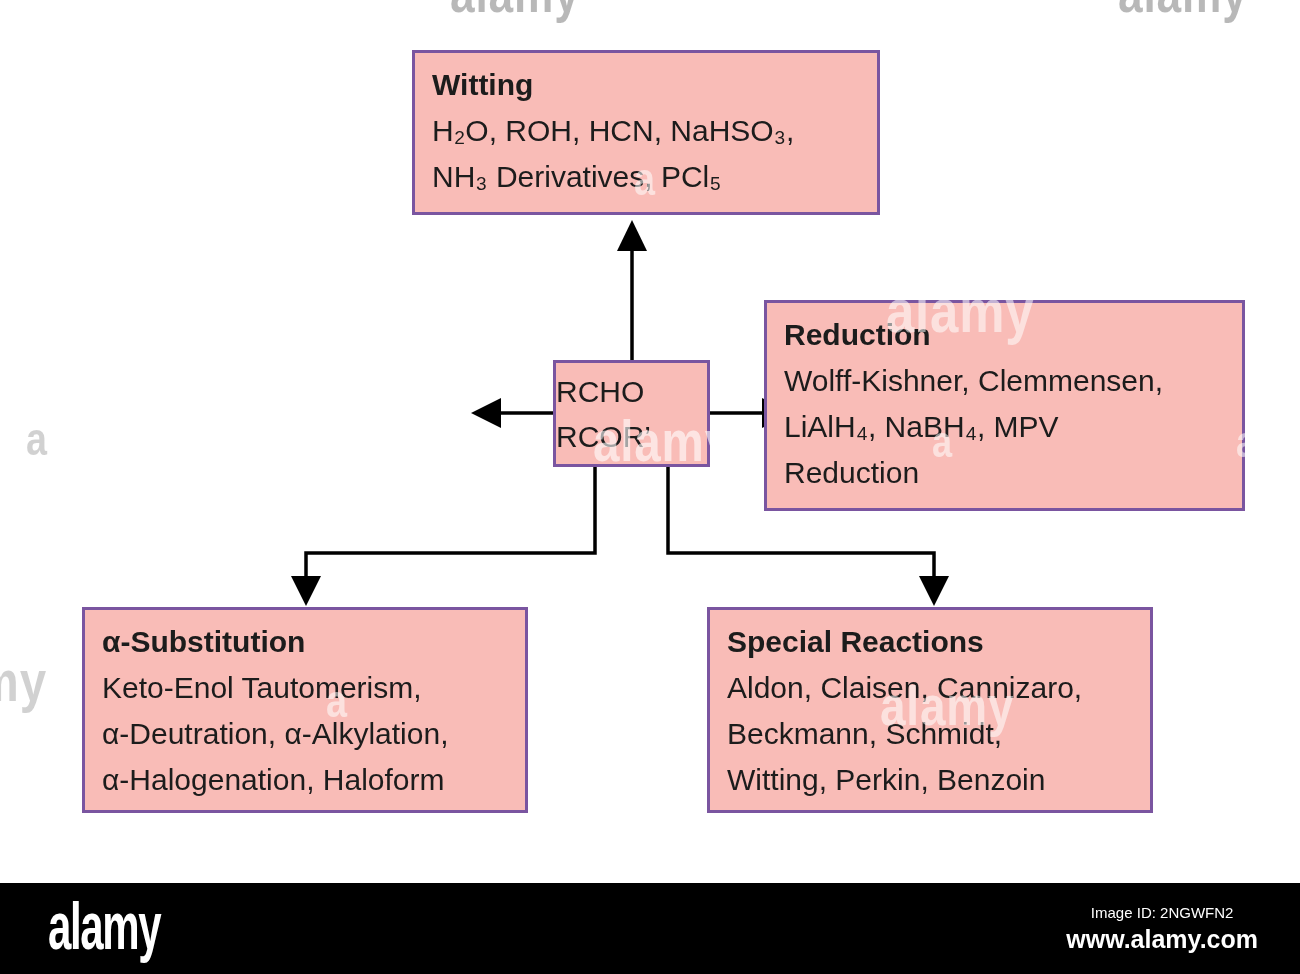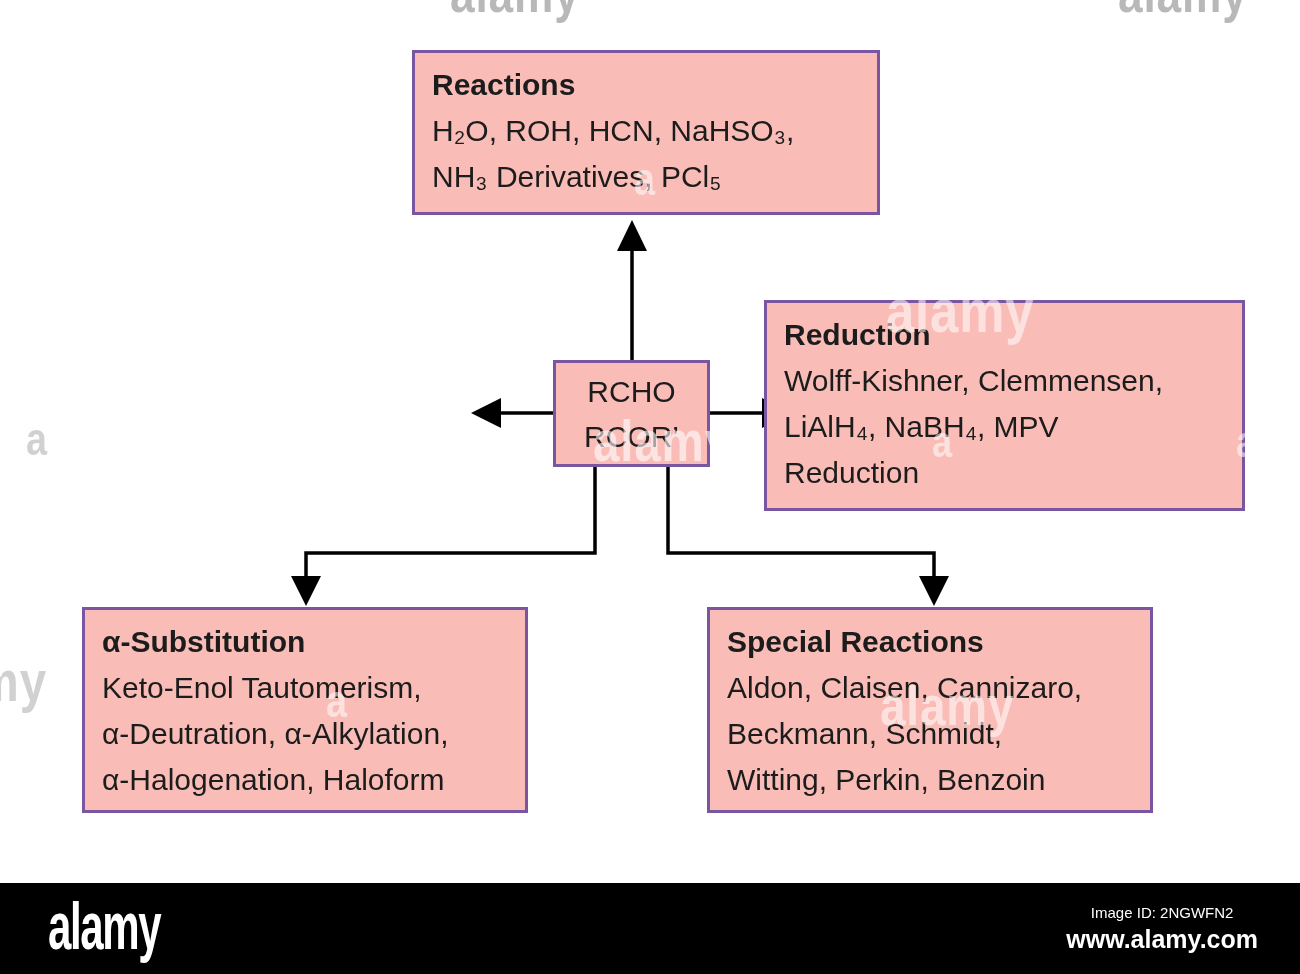--- a/index.html
+++ b/index.html
@@ -30,21 +30,21 @@
     padding: 9px 17px;
     z-index: 2;
   }
   .btitle { font-weight: bold; }
   #box-addition   { left: 412px; top:  50px; width: 468px; height: 165px; }
   #box-oxidation  { left:  43px; top: 302px; width: 427px; height: 207px; }
   #box-reduction  { left: 764px; top: 300px; width: 481px; height: 211px; }
   #box-alpha      { left:  82px; top: 607px; width: 446px; height: 206px; }
   #box-special    { left: 707px; top: 607px; width: 446px; height: 206px; }
   #box-center     { left: 553px; top: 360px; width: 157px; height: 107px;
-                    text-align: center; padding: 6px 0 0 0; line-height: 45px; }
+                    padding: 6px 0 0 0; line-height: 45px; }
   
   .wm-layer {
     position: absolute; left: 0; top: 0;
     width: 1300px; height: 883px;
     z-index: 3; pointer-events: none;
   }
   .wm {
     position: absolute;
     font-weight: bold;
     line-height: 1;
@@ -102,21 +102,21 @@
       <polyline points="595,467 595,553 306,553 306,577" fill="none" stroke-width="3.5"></polyline>
       <polygon points="306,606 291,576 321,576" stroke="none"></polygon>
     </g>
     <g stroke="#000000" fill="#000000">
       <polyline points="668,467 668,553 934,553 934,577" fill="none" stroke-width="3.5"></polyline>
       <polygon points="934,606 919,576 949,576" stroke="none"></polygon>
     </g>
   </svg>
 
   <div class="rbox" id="box-addition">
-    <div class="btitle">Reactions</div>
+    <div class="btitle">Witting</div>
     <div class="bline">H₂O, ROH, HCN, NaHSO₃,</div>
     <div class="bline">NH₃ Derivatives, PCl₅</div>
   </div>
 
 
   <div class="rbox" id="box-reduction">
     <div class="btitle">Reduction</div>
     <div class="bline">Wolff-Kishner, Clemmensen,</div>
     <div class="bline">LiAlH₄, NaBH₄, MPV</div>
     <div class="bline">Reduction</div>

